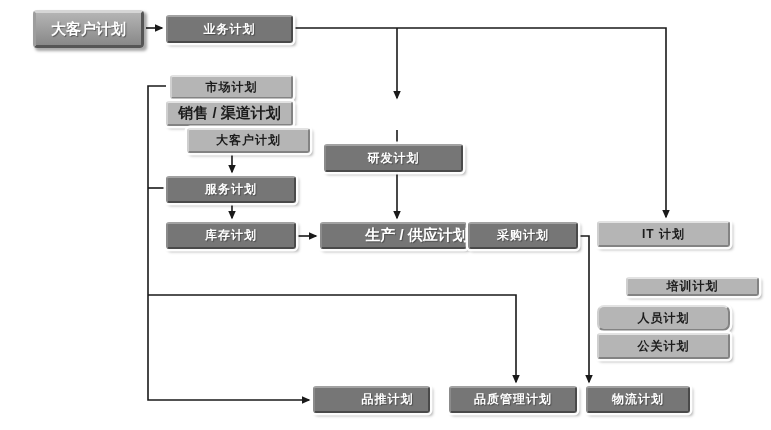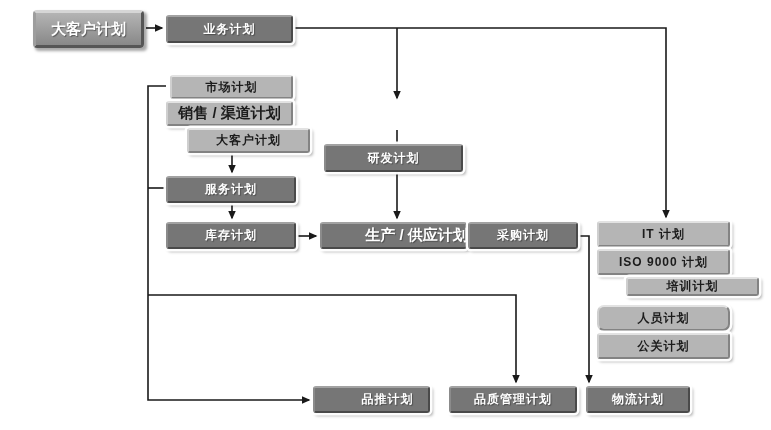--- a/index.html
+++ b/index.html
@@ -96,21 +96,20 @@
   <div class="node dark" id="n-business">业务计划</div>
   <div class="node light" id="n-market">市场计划</div>
   <div class="node light small" id="n-sales">销售 / 渠道计划</div>
   <div class="node light" id="n-keyaccount">大客户计划</div>
   <div class="node dark" id="n-rnd">研发计划</div>
   <div class="node dark" id="n-service">服务计划</div>
   <div class="node dark" id="n-inventory">库存计划</div>
   <div class="node dark small" id="n-production">生产 / 供应计划</div>
   <div class="node dark" id="n-procurement">采购计划</div>
   <div class="node light" id="n-it">IT 计划</div>
-  <div class="node light" id="n-iso">ISO 9000 计划</div>
   <div class="node light" id="n-training">培训计划</div>
   <div class="node light" id="n-personnel">人员计划</div>
   <div class="node light" id="n-pr">公关计划</div>
   <div class="node dark" id="n-promo">品推计划</div>
   <div class="node dark" id="n-quality">品质管理计划</div>
   <div class="node dark" id="n-logistics">物流计划</div>
 
 </div>
 
 </body></html>

